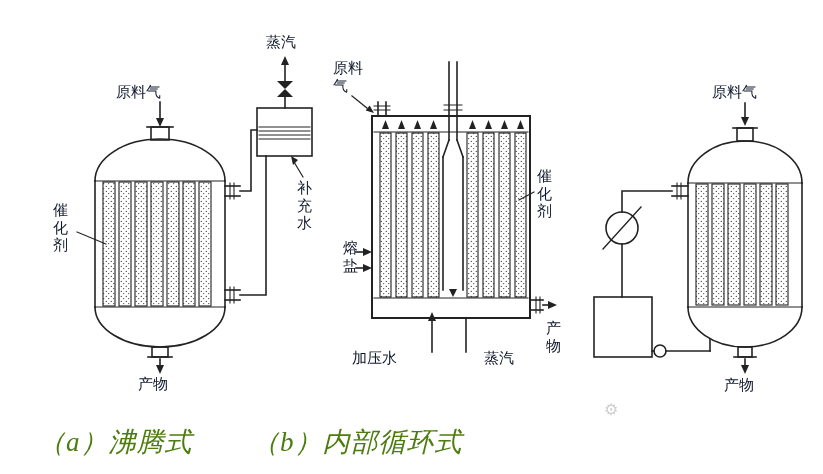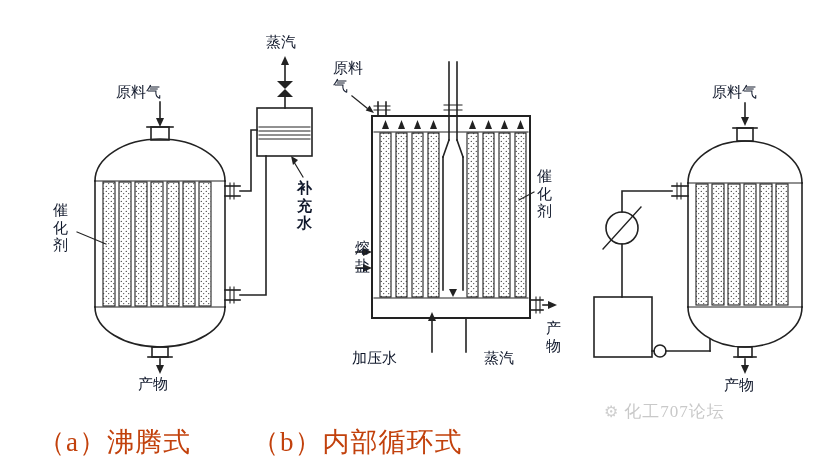--- a/index.html
+++ b/index.html
@@ -2,21 +2,21 @@
 <html><head>
 <meta charset="utf-8">
 <style>
   html,body{margin:0;padding:0;background:#fff;}
   .stage{position:relative;width:823px;height:474px;background:#ffffff;overflow:hidden;
          font-family:"Liberation Serif", serif;}
   .art{position:absolute;left:0;top:0;}
   .label{position:absolute;color:#0f172a;font-size:15px;line-height:1.18;white-space:nowrap;}
   .vlabel{width:17px;word-break:break-all;white-space:normal;text-align:center;}
   .wrap2{width:33px;word-break:break-all;white-space:normal;}
-  .cap{position:absolute;top:424px;font-size:27px;color:#c2410c;letter-spacing:1px;white-space:nowrap;}
+  .cap{position:absolute;top:424px;font-size:27px;color:#4d7c0f;letter-spacing:1px;white-space:nowrap;font-style:italic;}
   .watermark{position:absolute;display:flex;align-items:center;gap:5px;color:#c9c9c9;
              font-size:17px;letter-spacing:1px;white-space:nowrap;}
   .wm-icon{font-size:16px;color:#cfcfcf;}
 </style>
 </head>
 <body>
 
 <div class="stage">
 
   <svg class="art" width="823" height="474" viewBox="0 0 823 474">
@@ -192,34 +192,33 @@
       <circle cx="660" cy="351" r="6"></circle>
       <line x1="652" y1="351" x2="654" y2="351"></line>
       <line x1="666" y1="351" x2="710" y2="351"></line>
       <line x1="710" y1="351" x2="710" y2="339"></line>
     </g>
   </svg>
 
   <div class="label" style="left:116px;top:84px;">原料气</div>
   <div class="label vlabel" style="left:52px;top:202px;">催化剂</div>
   <div class="label" style="left:266px;top:34px;">蒸汽</div>
-  <div class="label vlabel" style="left:296px;top:180px;font-weight:bold;">补充水</div>
+  <div class="label vlabel" style="left:296px;top:180px;">补充水</div>
   <div class="label" style="left:138px;top:376px;">产物</div>
 
   <div class="label wrap2" style="left:333px;top:60px;">原料气</div>
   <div class="label vlabel" style="left:536px;top:168px;">催化剂</div>
-  <div class="label vlabel" style="left:354px;top:240px;">熔盐</div>
+  <div class="label vlabel" style="left:342px;top:240px;">熔盐</div>
   <div class="label" style="left:352px;top:350px;text-align:right;">加压水</div>
   <div class="label" style="left:484px;top:350px;">蒸汽</div>
   <div class="label vlabel" style="left:545px;top:320px;">产物</div>
 
   <div class="label" style="left:712px;top:84px;">原料气</div>
   <div class="label" style="left:724px;top:377px;">产物</div>
 
   <div class="cap" style="left:38px;">（a）沸腾式</div>
   <div class="cap" style="left:252px;">（b）内部循环式</div>
 
   <div class="watermark" style="left:604px;top:400px;">
     <span class="wm-icon">⚙</span>
-    <span>化工707论坛</span>
   </div>
 
 </div>
 
 </body></html>

